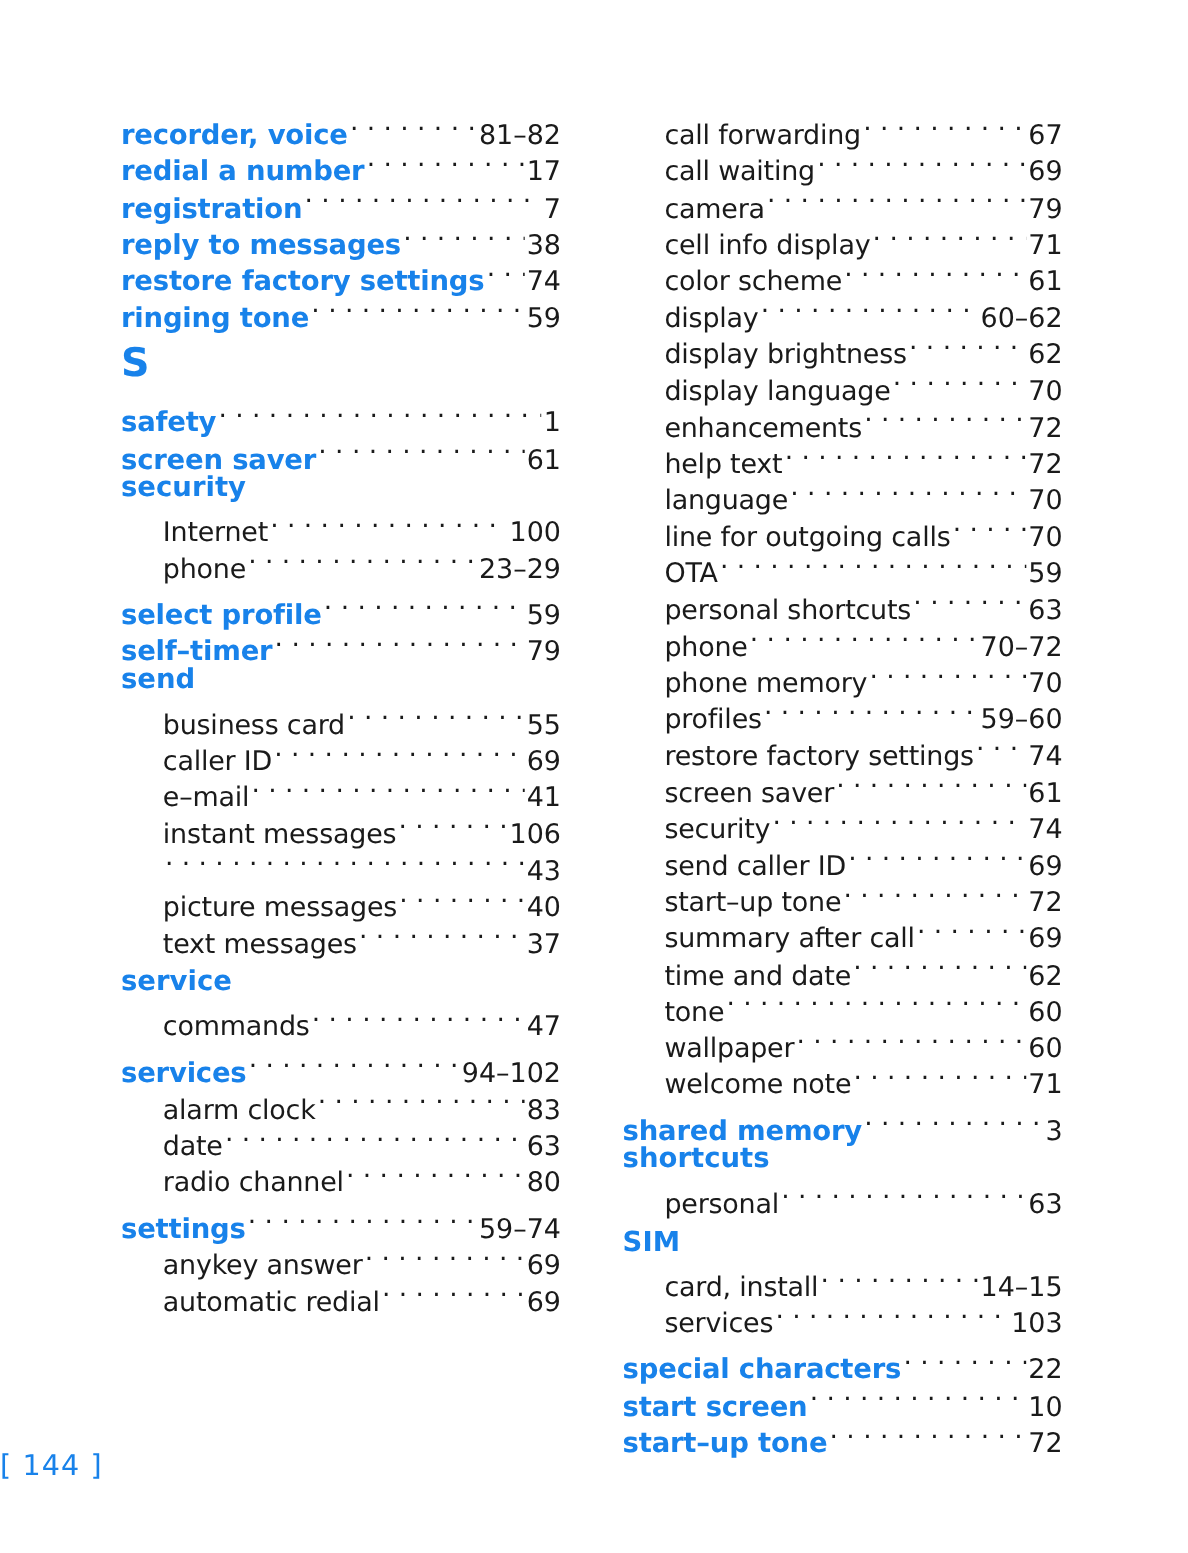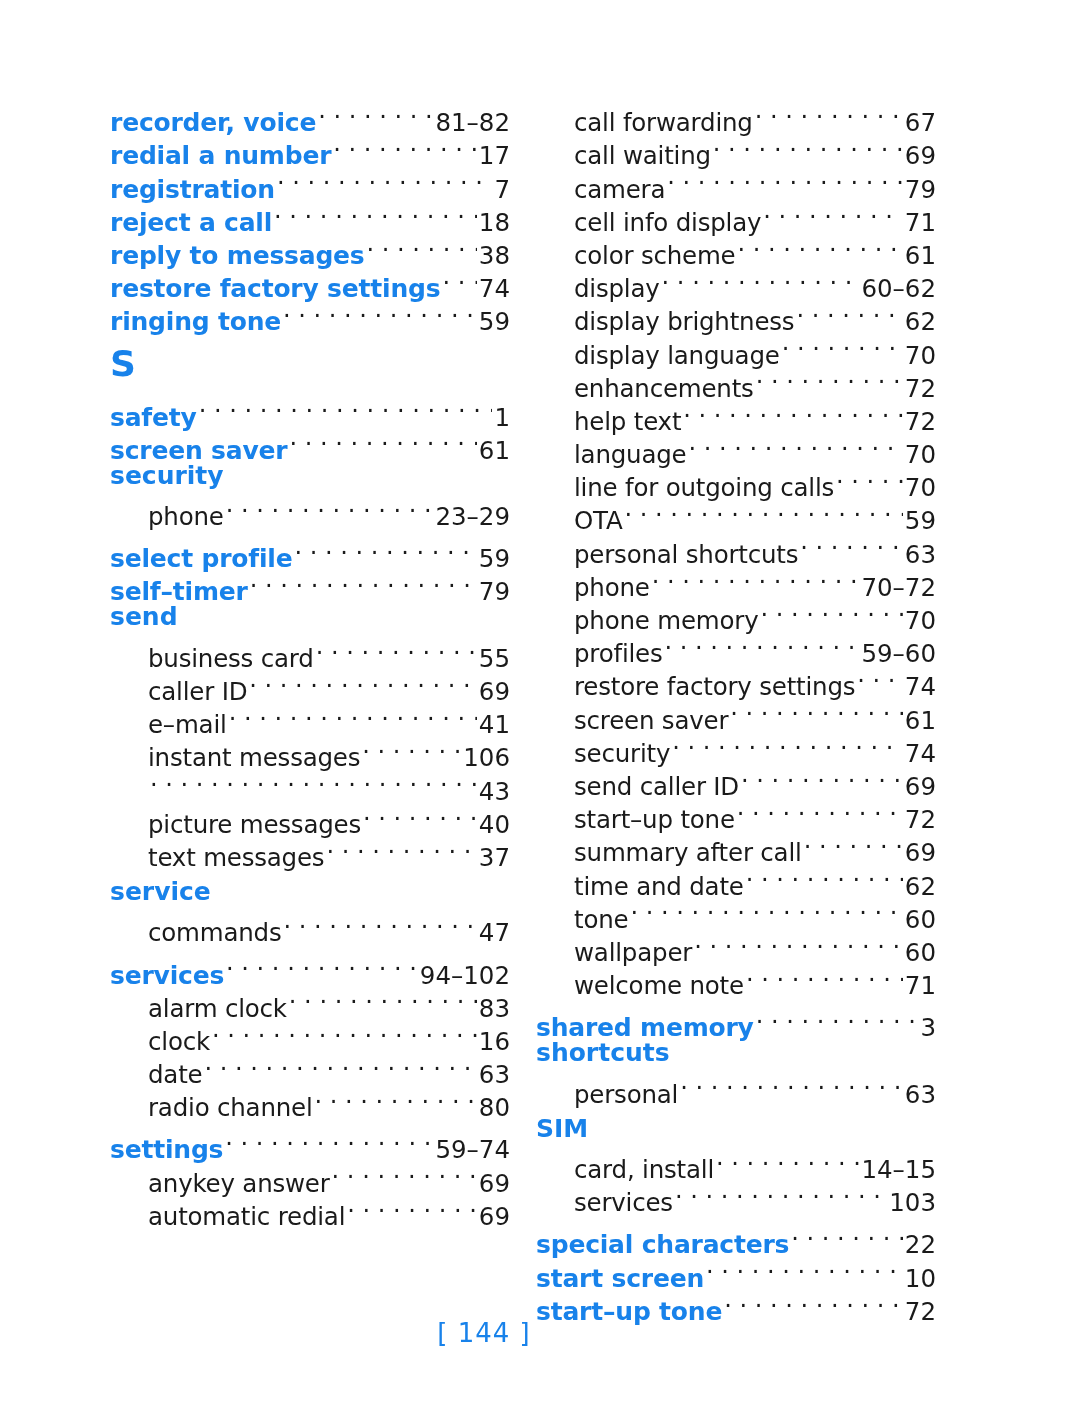--- a/index.html
+++ b/index.html
@@ -39,21 +39,21 @@
     flex-direction: column;
   }
 
   .column.left {
     width: 400px;
     margin-left: 110px;
   }
 
   .column.right {
     width: 400px;
-    margin-left: 26px;
+    margin-left: 56px;
   }
 
   
   .entry {
     display: flex;
     flex-direction: row;
     align-items: baseline;
     height: 33.2px;
     line-height: 33.2px;
     white-space: nowrap;
@@ -130,21 +130,20 @@
     white-space: nowrap;
   }
 
   .spacer-sm { height: 9px; }
 
   .footer {
     position: absolute;
     left: 0;
     top: 1318px;
     width: 968px;
-    text-align: center;
     font-size: 26px;
     color: #1882ea;
     font-weight: normal;
     letter-spacing: 1px;
   }
 </style>
 </head>
 <body>
 
 <div id="page">
@@ -160,25 +159,20 @@
           <span class="label">redial a number</span>
           <span class="leader"></span>
           <span class="page">17</span>
         </div>
         <div class="entry top">
           <span class="label">registration</span>
           <span class="leader"></span>
           <span class="page">7</span>
         </div>
         <div class="entry top">
-          <span class="label">reject a call</span>
-          <span class="leader"></span>
-          <span class="page">18</span>
-        </div>
-        <div class="entry top">
           <span class="label">reply to messages</span>
           <span class="leader"></span>
           <span class="page">38</span>
         </div>
         <div class="entry top">
           <span class="label">restore factory settings</span>
           <span class="leader"></span>
           <span class="page">74</span>
         </div>
         <div class="entry top">
@@ -192,20 +186,25 @@
           <span class="leader"></span>
           <span class="page">1</span>
         </div>
         <div class="entry top">
           <span class="label">screen saver</span>
           <span class="leader"></span>
           <span class="page">61</span>
         </div>
         <div class="group-head">security</div>
         <div class="entry sub">
+          <span class="label">Internet</span>
+          <span class="leader"></span>
+          <span class="page">100</span>
+        </div>
+        <div class="entry sub">
           <span class="label">phone</span>
           <span class="leader"></span>
           <span class="page">23–29</span>
         </div>
         <div class="spacer-sm"></div>
         <div class="entry top">
           <span class="label">select profile</span>
           <span class="leader"></span>
           <span class="page">59</span>
         </div>
@@ -259,25 +258,20 @@
         <div class="spacer-sm"></div>
         <div class="entry top">
           <span class="label">services</span>
           <span class="leader"></span>
           <span class="page">94–102</span>
         </div>
         <div class="entry sub">
           <span class="label">alarm clock</span>
           <span class="leader"></span>
           <span class="page">83</span>
-        </div>
-        <div class="entry sub">
-          <span class="label">clock</span>
-          <span class="leader"></span>
-          <span class="page">16</span>
         </div>
         <div class="entry sub">
           <span class="label">date</span>
           <span class="leader"></span>
           <span class="page">63</span>
         </div>
         <div class="entry sub">
           <span class="label">radio channel</span>
           <span class="leader"></span>
           <span class="page">80</span>

